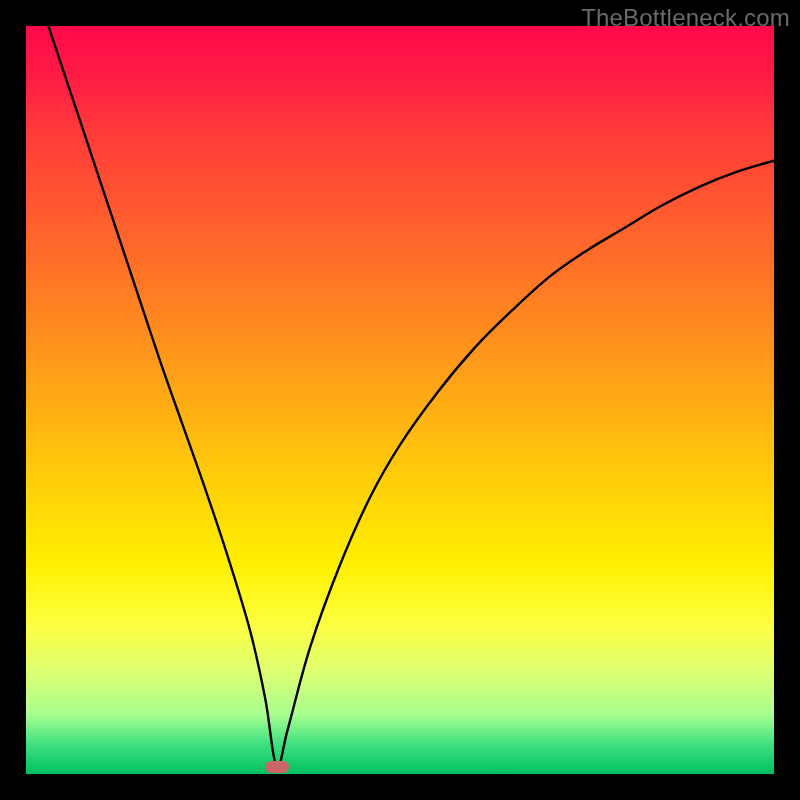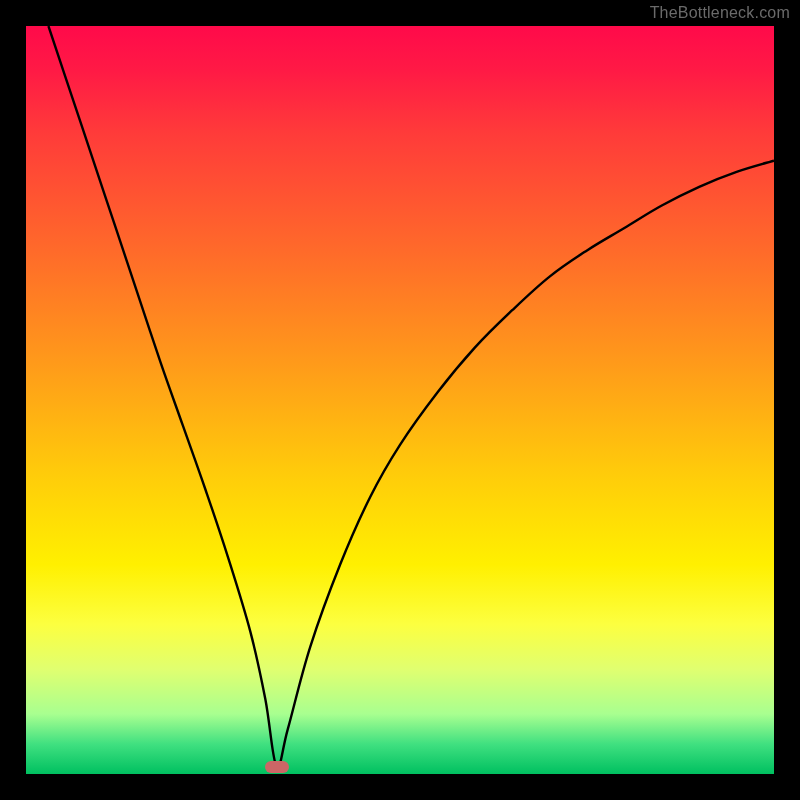--- a/index.html
+++ b/index.html
@@ -30,21 +30,21 @@
       #a8ff90 92%,
       #40e080 96%,
       #00c060 100%
     );
   }
   .watermark {
     position: absolute;
     top: 4px;
     right: 10px;
     color: #6a6a6a;
-    font-size: 16px;
+    font-size: 24px;
     font-weight: 500;
     letter-spacing: 0.2px;
   }
   svg.curve {
     position: absolute;
     left: 0;
     top: 0;
     width: 748px;
     height: 748px;
   }

